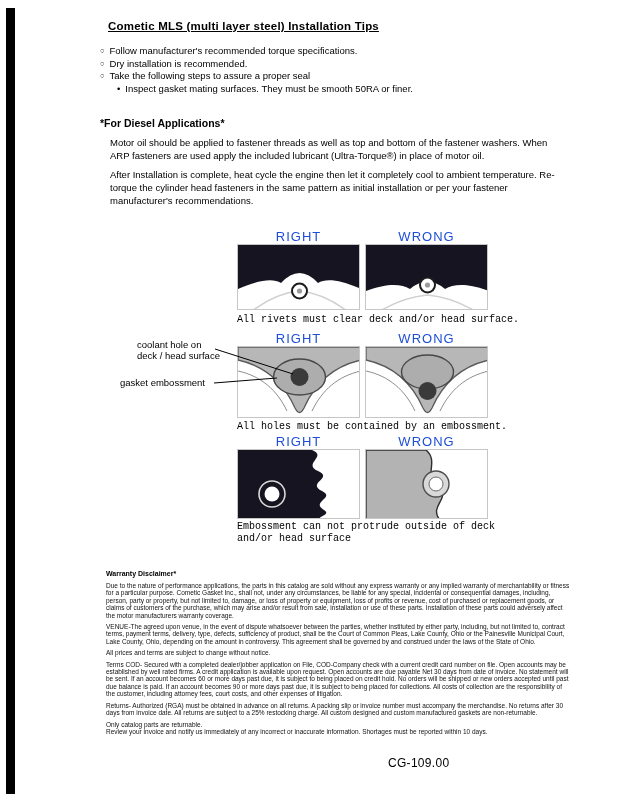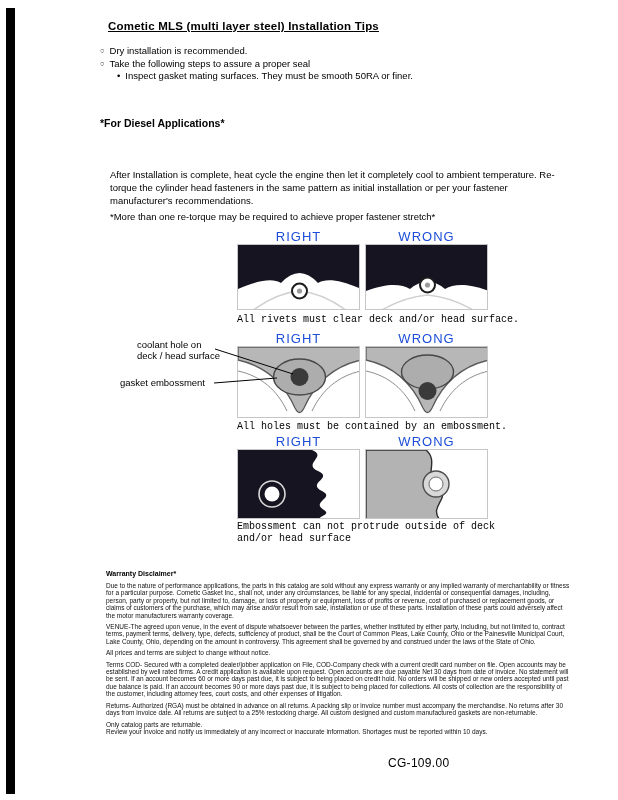--- a/index.html
+++ b/index.html
@@ -74,28 +74,29 @@
 </style>
 </head>
 <body>
 
 <div class="page">
   <div class="spine"></div>
 
   <h1 class="title">Cometic MLS (multi layer steel) Installation Tips</h1>
 
   <div class="bullets">
+    <div class="bullet">Follow manufacturer's recommended torque specifications.</div>
     <div class="bullet">Dry installation is recommended.</div>
     <div class="bullet">Take the following steps to assure a proper seal</div>
     <div class="bullet sub">Inspect gasket mating surfaces.  They must be smooth 50RA or finer.</div>
   </div>
 
   <h2 class="diesel-head">*For Diesel Applications*</h2>
+  <p class="para para1">Motor oil should be applied to fastener threads as well as top and bottom of the fastener washers. When ARP fasteners are used apply the included lubricant (Ultra-Torque®) in place of motor oil.</p>
   <p class="para para2">After Installation is complete, heat cycle the engine then let it completely cool to ambient temperature. Re-torque the cylinder head fasteners in the same pattern as initial installation or per your fastener manufacturer's recommendations.</p>
-  <p class="note">*More than one re-torque may be required to achieve proper fastener stretch*</p>
 
   <div class="diagrams">
 
     <div class="dg-header hdr-left r1h">RIGHT</div>
     <div class="dg-header hdr-right r1h">WRONG</div>
 
     <div class="dg-box box-left r1b">
       <svg viewBox="0 0 123 66" width="123" height="66">
         <rect width="123" height="66" fill="#ffffff"></rect>
         <path d="M0 0 H123 V44 C103 35 88 33 80 38 Q61.5 18 43 38 C35 33 20 35 0 44 Z" fill="#161420"></path>

